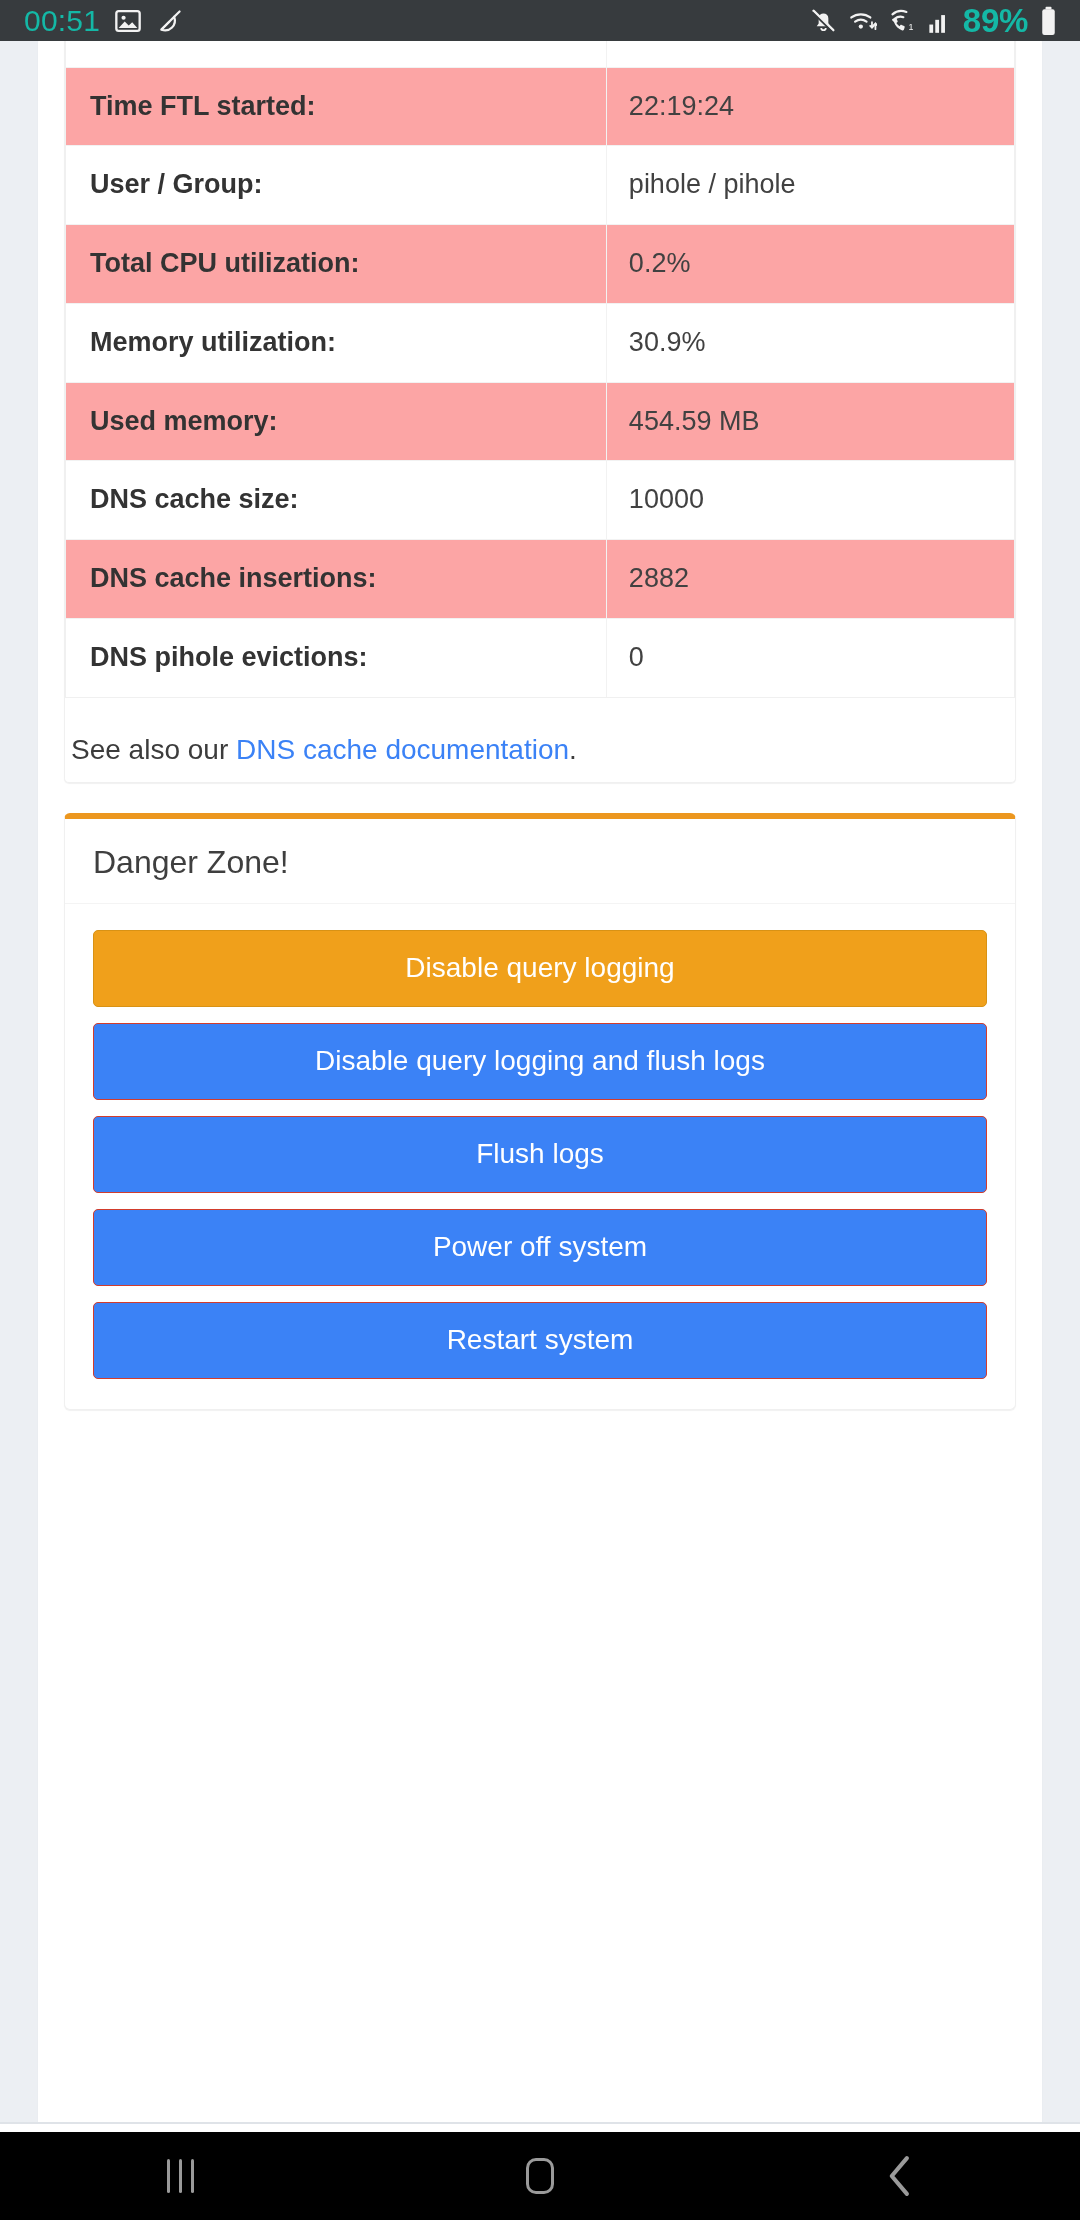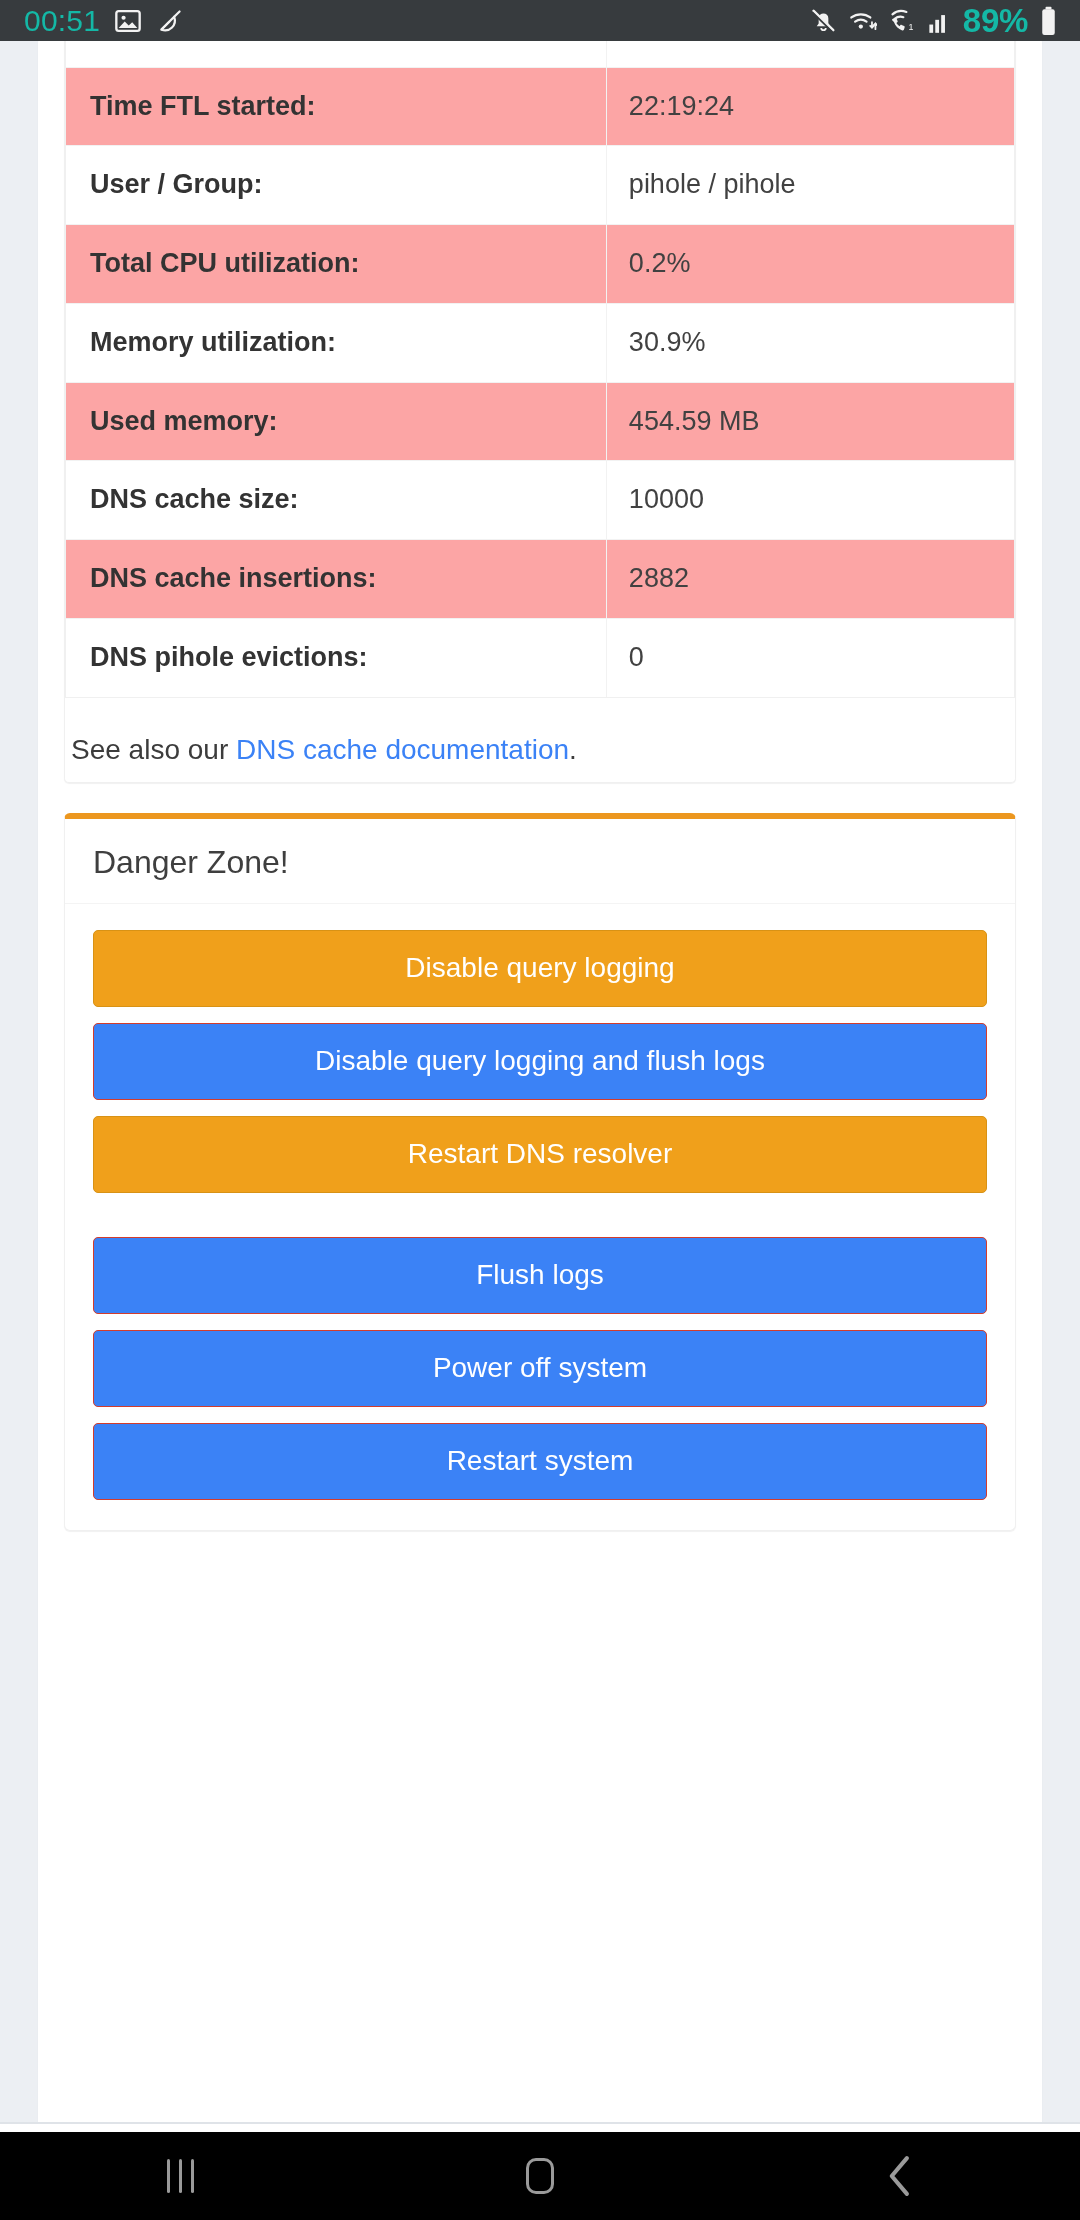--- a/index.html
+++ b/index.html
@@ -355,21 +355,20 @@
           </p>
         </div>
 
         <div class="card card-warning">
           <div class="card-header">
             <div class="card-title">Danger Zone!</div>
           </div>
           <div class="danger-body">
             <button class="btn btn-warning">Disable query logging</button>
             <button class="btn btn-danger">Disable query logging and flush logs</button>
-            <button class="btn btn-warning btn-gap">Restart DNS resolver</button>
             <button class="btn btn-danger">Flush logs</button>
             <button class="btn btn-danger">Power off system</button>
             <button class="btn btn-danger btn-last">Restart system</button>
           </div>
         </div>
 
       </div>
     </div>
 
     <div class="nav-sep"></div>

